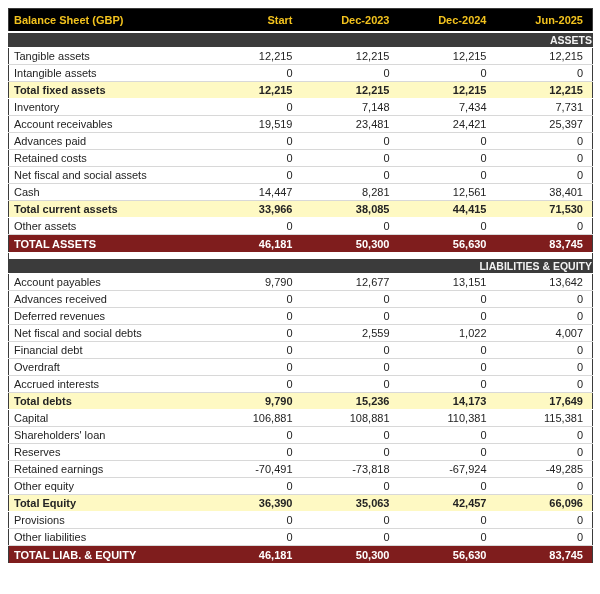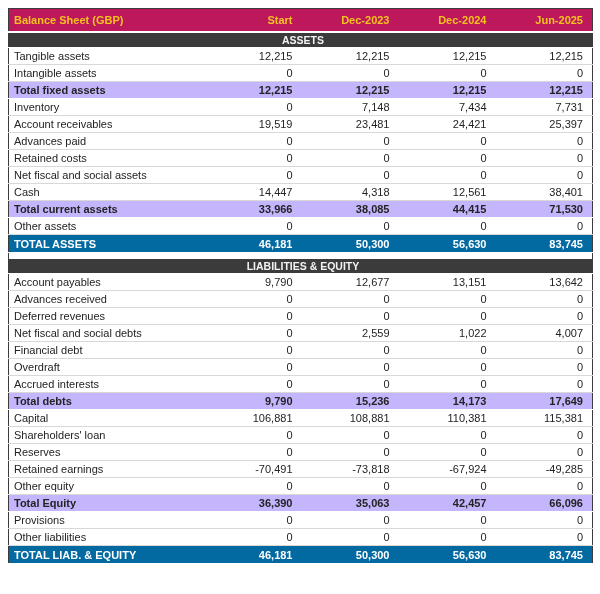--- a/index.html
+++ b/index.html
@@ -30,58 +30,58 @@
     padding: 0;
     overflow: hidden;
     white-space: nowrap;
     vertical-align: middle;
   }
   .lbl { text-align: left;  padding-left: 5px; }
   .num { text-align: right; padding-right: 9px; }
 
   
   tr.head th {
-    background: #be185d;
+    background: #000000;
     color: #f2c21e;
     font-weight: 700;
     height: 22px;
     border-bottom: 2px solid #ffffff;
     font-size: 11px;
   }
 
   
   tr.section td {
     background: #3b3b3b;
     color: #f2f2f2;
     font-weight: 700;
     height: 14px;
     font-size: 10.5px;
     border-bottom: 1px solid #ffffff;
     padding-left: 5px;
-    text-align: center;
+    text-align: right;
   }
 
   
   tr.data td {
     background: #ffffff;
     height: 16px;
     border-bottom: 1px solid #d8d8d8;
   }
 
   
   tr.subtotal td {
-    background: #c4b5fd;
+    background: #fef9c3;
     font-weight: 700;
     height: 16px;
     border-bottom: 1px solid #ffffff;
   }
 
   
   tr.total td {
-    background: #0369a1;
+    background: #7f1d1d;
     color: #ffffff;
     font-weight: 700;
     height: 17px;
     border-bottom: 1px solid #ffffff;
   }
 
   
   tr.spacer td {
     background: #ffffff;
     height: 6px;
@@ -165,21 +165,21 @@
         <tr class="data">
           <td class="lbl">Net fiscal and social assets</td>
           <td class="num">0</td>
           <td class="num">0</td>
           <td class="num">0</td>
           <td class="num">0</td>
         </tr>
         <tr class="data">
           <td class="lbl">Cash</td>
           <td class="num">14,447</td>
-          <td class="num">4,318</td>
+          <td class="num">8,281</td>
           <td class="num">12,561</td>
           <td class="num">38,401</td>
         </tr>
         <tr class="subtotal">
           <td class="lbl">Total current assets</td>
           <td class="num">33,966</td>
           <td class="num">38,085</td>
           <td class="num">44,415</td>
           <td class="num">71,530</td>
         </tr>

